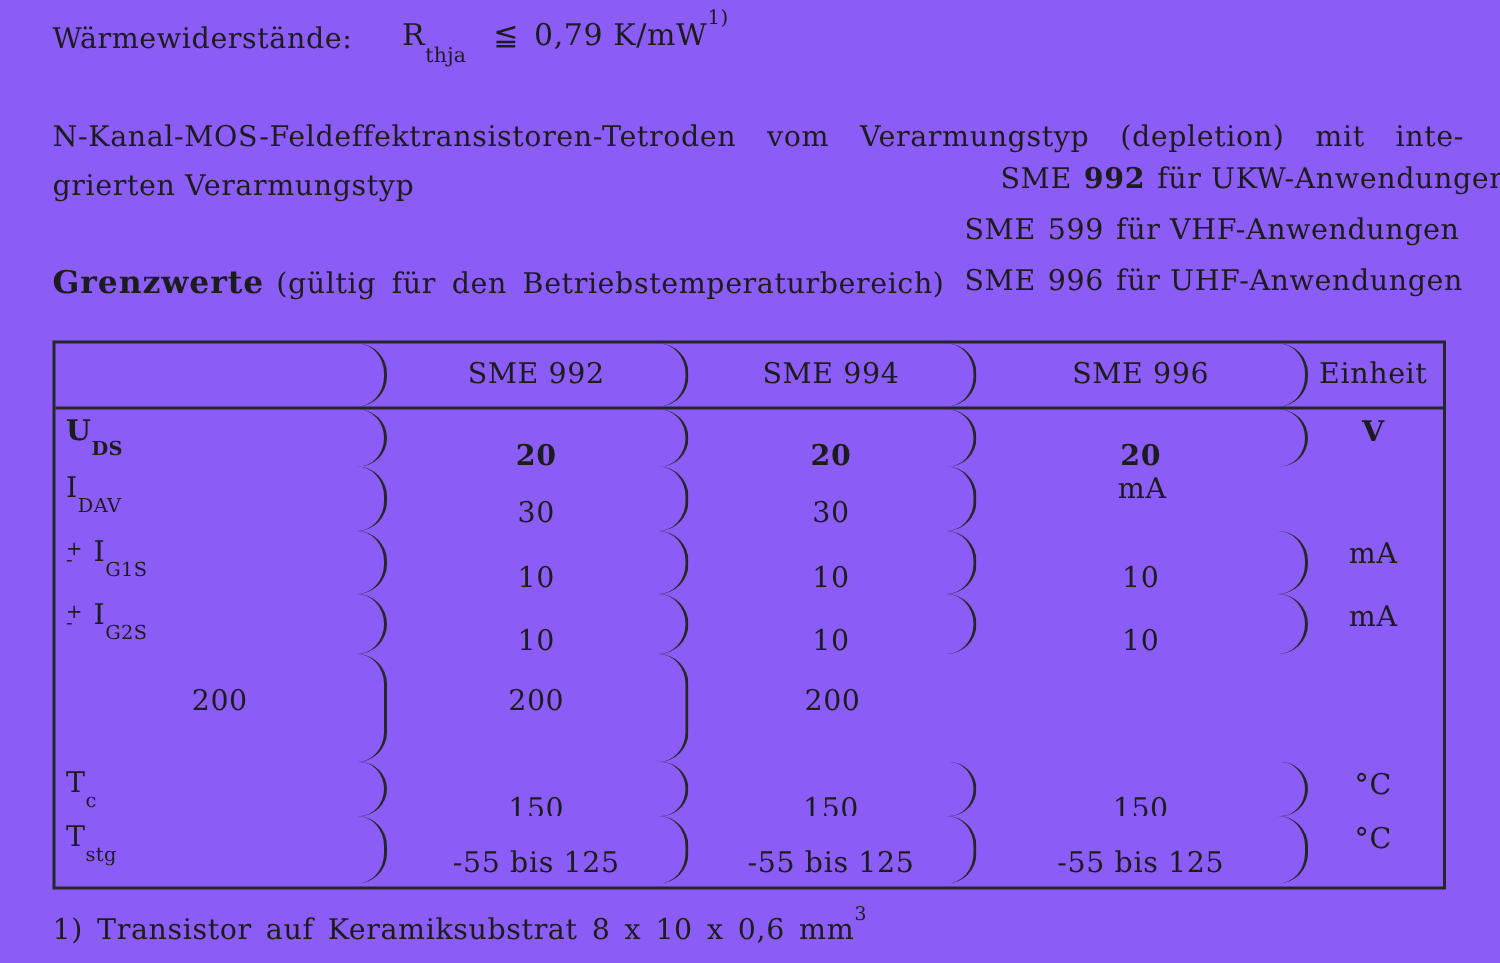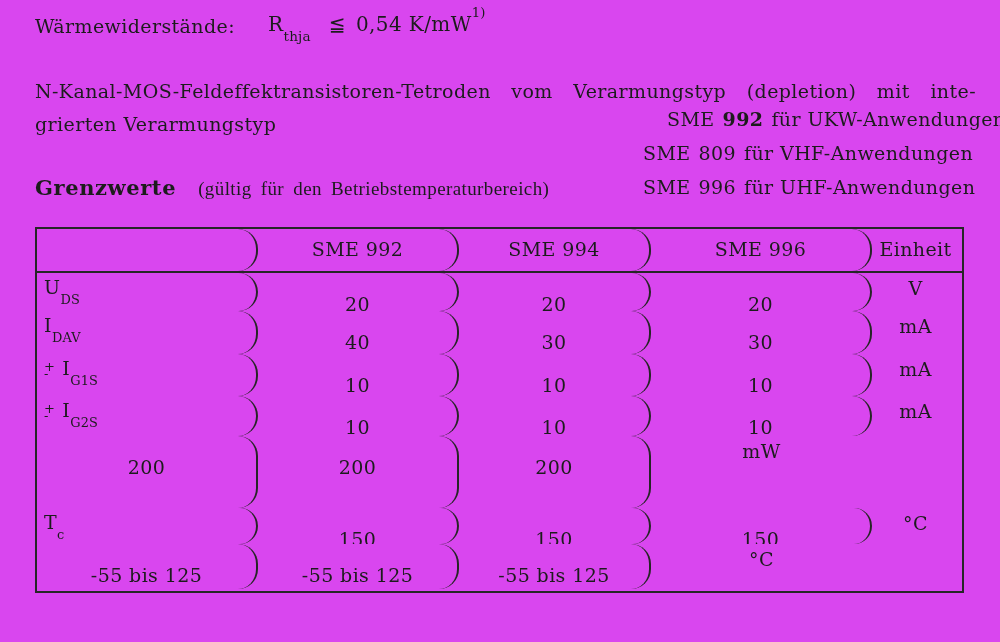--- a/index.html
+++ b/index.html
@@ -3,21 +3,21 @@
 <meta charset="utf-8">
 <style>
   html,body{margin:0;padding:0;}
   body{
     background:#e8e8e6;
     font-family:"DejaVu Serif","Liberation Serif",serif;
   }
   .page{
     position:relative;
     width:1000px;height:642px;
-    background:#d946ef;
+    background:#8b5cf6;
     color:#1c1c1c;
     overflow:hidden;
     letter-spacing:.4px;
   }
   .abs{position:absolute;white-space:nowrap;}
   .t19{font-size:19px;}
   .t20{font-size:20px;}
   sub.sb{font-size:.68em;position:relative;top:.42em;letter-spacing:.2px;}
   sup.sp{font-size:.66em;position:relative;top:-.45em;letter-spacing:.2px;}
   .rel{padding:0 4px;}
@@ -53,50 +53,50 @@
   .trow .cell{
     box-sizing:border-box;
     border-right:2px solid #262626;
     font-size:19px;
     overflow:hidden;
     border-radius:20px;
   }
   .trow .cell:last-child{border-right:none;}
   .hrow{height:44px;border-bottom:2.5px solid #262626;}
   .hrow .cell{text-align:center;padding-top:9px;}
-  .r0{height:38px;}.r1{height:43px;}.r2{height:42px;}
+  .r0{height:38px;font-weight:bold;}.r1{height:43px;}.r2{height:42px;}
   .r3{height:40px;}.r4{height:72px;}.r5{height:36px;}.r6{height:45px;}
   .label-cell{padding:3px 4px 0 7px;}
   .val-cell{text-align:center;padding-top:20px;}
   .unit-cell{text-align:center;padding-top:4px;}
   .pm{
     display:inline-flex;flex-direction:column;
     font-size:13px;line-height:7px;
     vertical-align:4px;margin-right:7px;
   }
   .ptot-note{margin-top:6px;font-size:19px;}
   
   .footnote{left:35px;top:607px;word-spacing:3px;}
 </style>
 </head>
 <body>
 
 <div class="page">
 
   <span class="abs t19" style="left:35px;top:15px;">Wärmewiderstände:</span>
-  <span class="abs t20" style="left:268px;top:11px;"><span>R</span><sub class="sb">thja</sub><span class="rel" style="margin-left:14px;">≦</span><span style="margin-left:6px;">0,54  K/mW</span><sup class="sp">1)</sup></span>
+  <span class="abs t20" style="left:268px;top:11px;"><span>R</span><sub class="sb">thja</sub><span class="rel" style="margin-left:14px;">≦</span><span style="margin-left:6px;">0,79  K/mW</span><sup class="sp">1)</sup></span>
 
   <div class="abs t19 intro-line1">N-Kanal-MOS-Feldeffektransistoren-Tetroden vom Verarmungstyp (depletion) mit inte-</div>
   <div class="abs t19 intro-line2">grierten Verarmungstyp</div>
 
   <div class="abs t19 variant" style="top:108px;margin-left:24px;"><span class="gap">SME</span><span class="gap bold">992</span><span>für UKW-Anwendungen</span></div>
-  <div class="abs t19 variant" style="top:142px;"><span class="gap">SME</span><span class="gap">809</span><span>für VHF-Anwendungen</span></div>
+  <div class="abs t19 variant" style="top:142px;"><span class="gap">SME</span><span class="gap">599</span><span>für VHF-Anwendungen</span></div>
   <div class="abs t19 variant" style="top:176px;"><span class="gap">SME</span><span class="gap">996</span><span>für UHF-Anwendungen</span></div>
 
-  <div class="abs section-line"><span class="section-title">Grenzwerte</span><span class="section-sub" style="margin-left:22px;font-family:Liberation Serif, serif;">(gültig für den Betriebstemperaturbereich)</span></div>
+  <div class="abs section-line"><span class="section-title">Grenzwerte</span><span class="section-sub" style="margin-left:8px;">(gültig für den Betriebstemperaturbereich)</span></div>
 
   <div class="gtable">
 
     <div class="trow hrow">
       <div class="cell"></div>
       <div class="cell">SME 992</div>
       <div class="cell">SME 994</div>
       <div class="cell">SME 996</div>
       <div class="cell">Einheit</div>
     </div>
@@ -104,21 +104,20 @@
     <div class="trow r0">
       <div class="cell label-cell"><span>U</span><sub class="sb">DS</sub></div>
       <div class="cell val-cell">20</div>
       <div class="cell val-cell">20</div>
       <div class="cell val-cell">20</div>
       <div class="cell unit-cell">V</div>
     </div>
 
     <div class="trow r1">
       <div class="cell label-cell"><span>I</span><sub class="sb">DAV</sub></div>
-      <div class="cell val-cell">40</div>
       <div class="cell val-cell">30</div>
       <div class="cell val-cell">30</div>
       <div class="cell unit-cell">mA</div>
     </div>
 
     <div class="trow r2">
       <div class="cell label-cell"><span class="pm">
             <span>+</span>
             <span>-</span>
           </span><span>I</span><sub class="sb">G1S</sub></div>
@@ -136,34 +135,35 @@
       <div class="cell val-cell">10</div>
       <div class="cell val-cell">10</div>
       <div class="cell val-cell">10</div>
       <div class="cell unit-cell">mA</div>
     </div>
 
     <div class="trow r4">
       <div class="cell val-cell">200</div>
       <div class="cell val-cell">200</div>
       <div class="cell val-cell">200</div>
-      <div class="cell unit-cell">mW</div>
     </div>
 
     <div class="trow r5">
       <div class="cell label-cell"><span>T</span><sub class="sb">c</sub></div>
       <div class="cell val-cell">150</div>
       <div class="cell val-cell">150</div>
       <div class="cell val-cell">150</div>
       <div class="cell unit-cell">°C</div>
     </div>
 
     <div class="trow r6">
+      <div class="cell label-cell"><span>T</span><sub class="sb">stg</sub></div>
       <div class="cell val-cell">-55 bis 125</div>
       <div class="cell val-cell">-55 bis 125</div>
       <div class="cell val-cell">-55 bis 125</div>
       <div class="cell unit-cell">°C</div>
     </div>
 
   </div>
 
+  <div class="abs t19 footnote"><span>1) Transistor auf Keramiksubstrat 8 x 10 x 0,6 mm</span><sup class="sp">3</sup></div>
 
 </div>
 
 </body></html>

